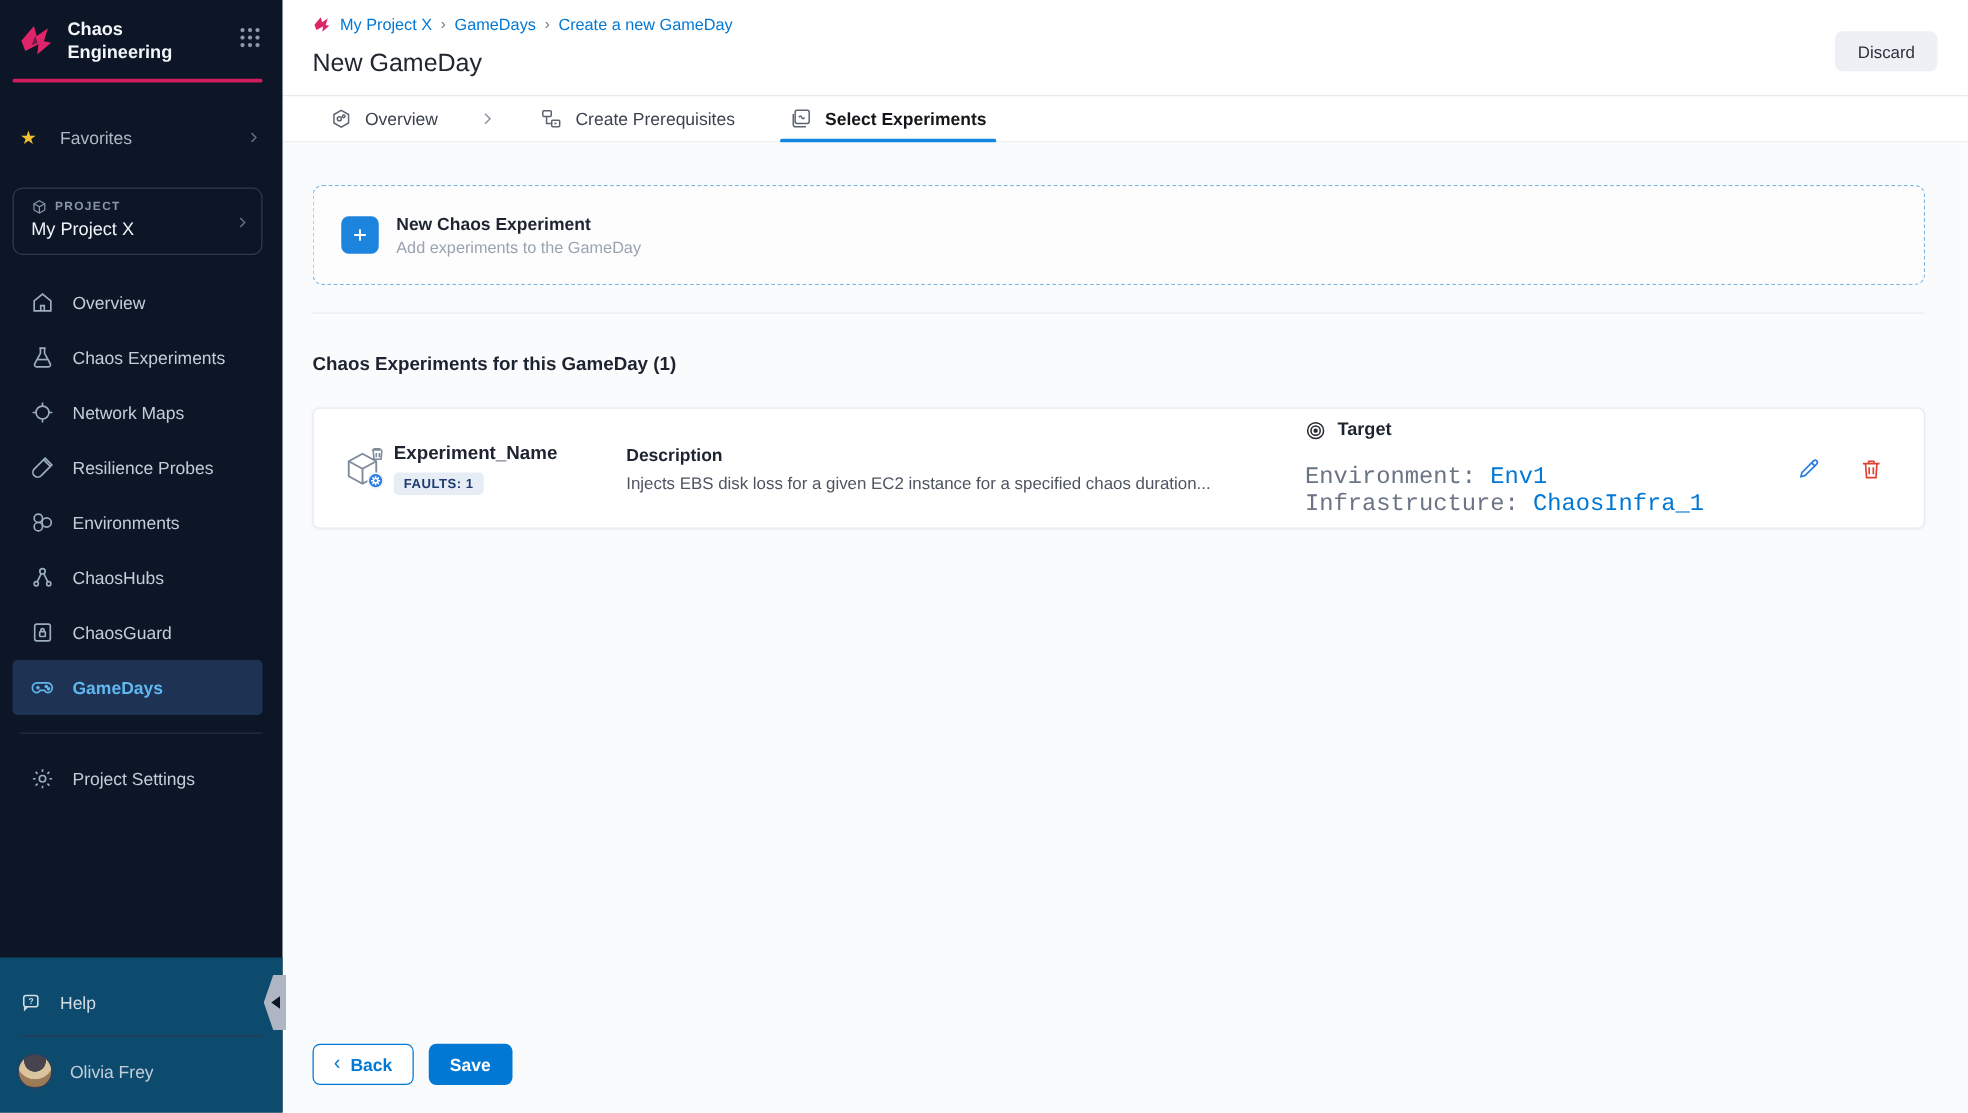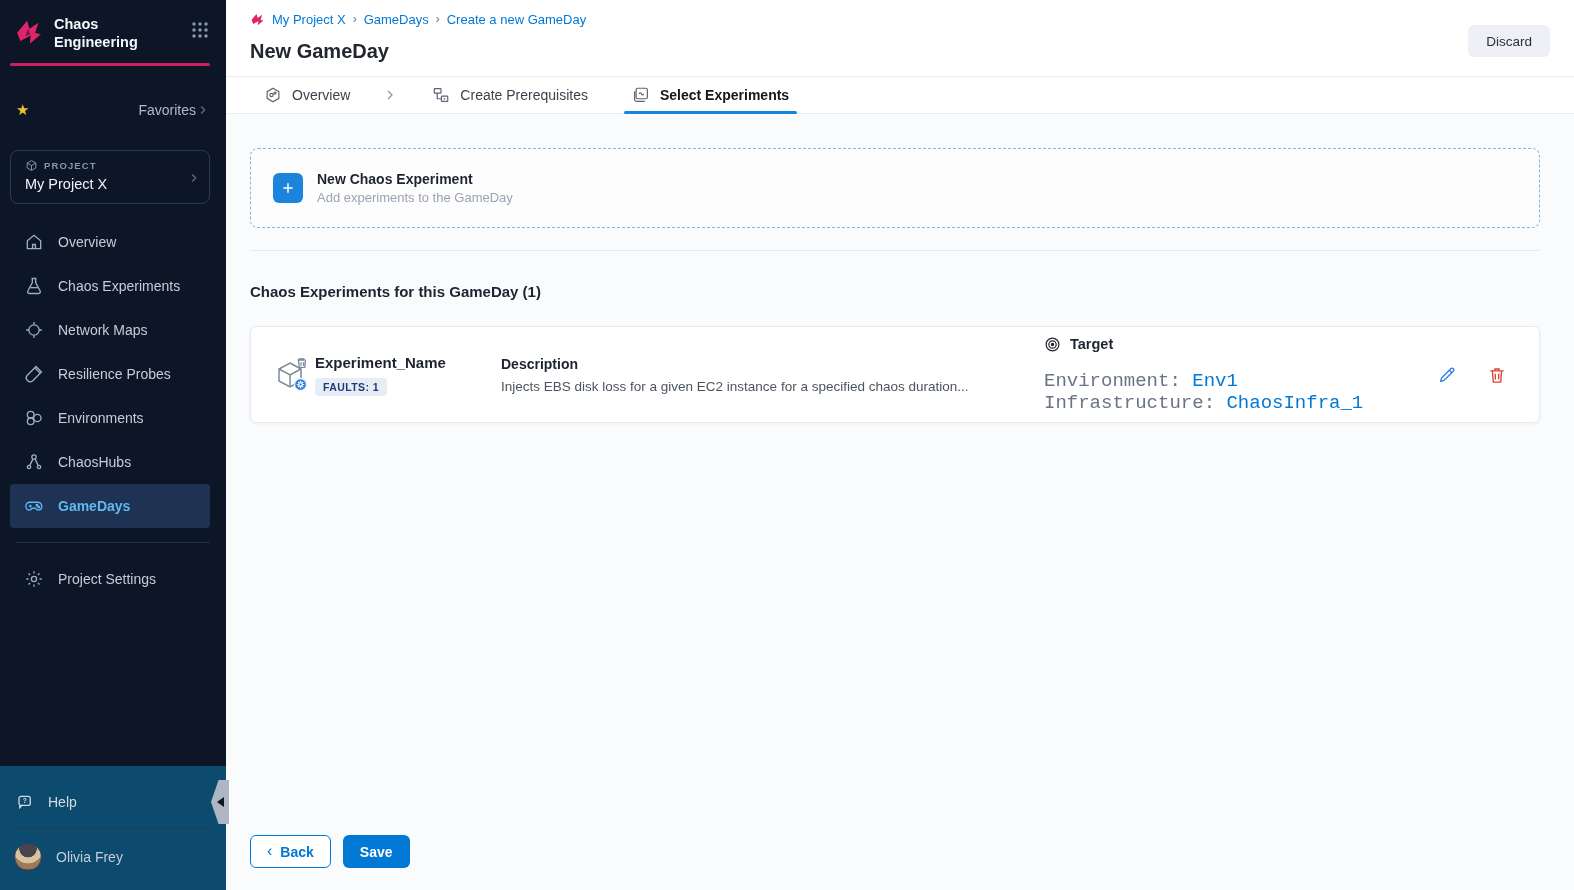--- a/index.html
+++ b/index.html
@@ -11,21 +11,21 @@
     background:#0d1626; color:#c3ced9; z-index:5; }
   .side-header { position:relative; height:64px; padding:15px 14px 0 14px;
     display:flex; align-items:flex-start; }
   .brand-logo { width:30px; height:30px; flex:0 0 30px; margin-top:2px; }
   .brand-title { margin-left:10px; font-size:14.5px; font-weight:700; color:#f3f6fa; line-height:1.25; }
   .grid-icon { position:absolute; right:16px; top:20px; width:20px; height:20px; cursor:pointer; }
   .pink-line { position:absolute; left:10px; right:16px; top:63px; height:2.5px; background:#cf1d60; border-radius:2px; }
 
   .fav-row { margin-top:34px; height:24px; display:flex; align-items:center; padding:0 16px; cursor:pointer; }
   .fav-star { color:#f2c12e; font-size:15px; width:20px; }
-  .fav-label { margin-left:12px; font-size:14px; color:#aeb9c6; flex:1;text-align:right; }
+  .fav-label { margin-left:12px; font-size:14px; color:#aeb9c6; flex:1; }
   .side-chevron { width:14px; height:14px; opacity:.75; }
 
   .project-box { margin:28px 16px 0 10px; width:200px; height:54px;
     border:1px solid #2c3a50; border-radius:8px; padding:8px 10px 8px 14px;
     position:relative; cursor:pointer; }
   .project-kicker { display:flex; align-items:center; gap:6px;
     font-size:9.5px; letter-spacing:1.1px; color:#8796ab; font-weight:700; }
   .project-name { margin-top:4px; font-size:14.5px; color:#f0f4f8; }
   .project-box .side-chevron { position:absolute; right:8px; top:20px; }
 
@@ -59,21 +59,21 @@
     border-bottom:5px solid transparent; border-right:7px solid #0d1626; margin-left:1px; }
 
   
   .main { position:absolute; left:226px; top:0; width:1348px; height:890px; background:#fff; }
 
   .page-header { position:relative; height:76px; background:#fff; padding:10px 24px 0 24px; }
   .breadcrumb { display:flex; align-items:center; gap:7px; font-size:13px; height:18px; }
   .crumb-logo { width:15px; height:15px; }
   .crumb-link { color:#0278d5; cursor:pointer; text-decoration:none; }
   .crumb-sep { color:#6b7a8d; font-size:12px; }
-  .page-title { margin-top:12px; font-size:20px; font-weight:700; color:#22262e; }
+  .page-title { margin-top:12px; font-size:20px; font-weight:400; color:#22262e; }
   .discard-btn { position:absolute; right:24px; top:25px; height:32px; padding:0 18px;
     background:#eef0f5; border:none; border-radius:6px; font-size:13.5px; font-weight:500;
     color:#2b313b; cursor:pointer; font-family:inherit; }
 
   .tabbar { height:38px; background:#fff; border-top:1px solid #e8eaef; border-bottom:1px solid #e8eaef;
     display:flex; align-items:stretch; padding-left:26px; }
   .tab { display:flex; align-items:center; gap:10px; padding:0 8px; margin-right:10px;
     font-size:14px; color:#3c424d; cursor:pointer; position:relative; }
   .tab .tab-icon { width:18px; height:18px; }
   .tab .tab-icon svg { stroke:#5c6470; }
@@ -231,20 +231,30 @@
       <span class="mi-icon">
         <svg viewBox="0 0 24 24" fill="none" stroke-width="1.6">
             <circle cx="12" cy="6" r="2.6"></circle>
             <circle cx="6" cy="18" r="2"></circle>
             <circle cx="18" cy="18" r="2"></circle>
             <path d="M10.8 8.3L7 16M13.2 8.3L17 16"></path>
           </svg>
       </span>
       <span class="mi-label">ChaosHubs</span>
     </div>
+    <div class="menu-item">
+      <span class="mi-icon">
+        <svg viewBox="0 0 24 24" fill="none" stroke-width="1.6">
+            <rect x="4.5" y="4" width="15" height="16" rx="2"></rect>
+            <rect x="9.3" y="11.2" width="5.4" height="4.6" rx="0.8"></rect>
+            <path d="M10.4 11.2V9.9a1.6 1.6 0 0 1 3.2 0v1.3"></path>
+          </svg>
+      </span>
+      <span class="mi-label">ChaosGuard</span>
+    </div>
     <div class="menu-item active">
       <span class="mi-icon">
         <svg viewBox="0 0 24 24" fill="none" stroke-width="1.6">
             <path d="M7.2 7.5h9.6a4.6 4.6 0 0 1 4.5 4.8c0 2.6-1.8 4.6-4 4.6-1.4 0-2.7-.9-3.4-2.2h-4.2c-.7 1.3-2 2.2-3.4 2.2-2.2 0-4-2-4-4.6a4.6 4.6 0 0 1 4.9-4.8z"></path>
             <path d="M7.6 10.4v3.4M5.9 12.1h3.4"></path>
             <circle cx="15.6" cy="11.1" r="0.9" fill="currentColor"></circle>
             <circle cx="17.8" cy="13.3" r="0.9" fill="currentColor"></circle>
           </svg>
       </span>
       <span class="mi-label">GameDays</span>

